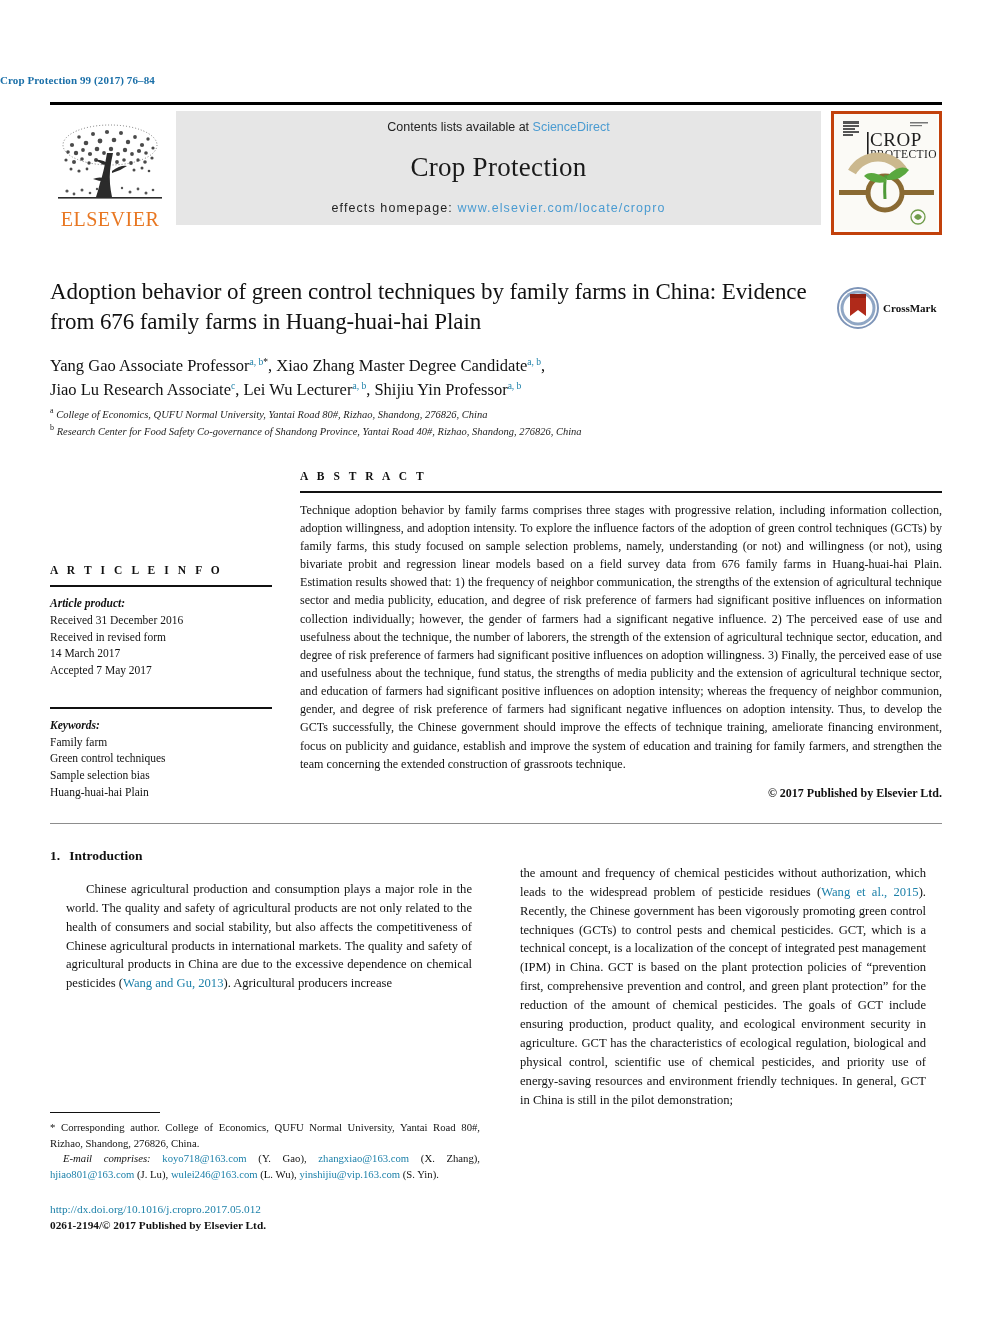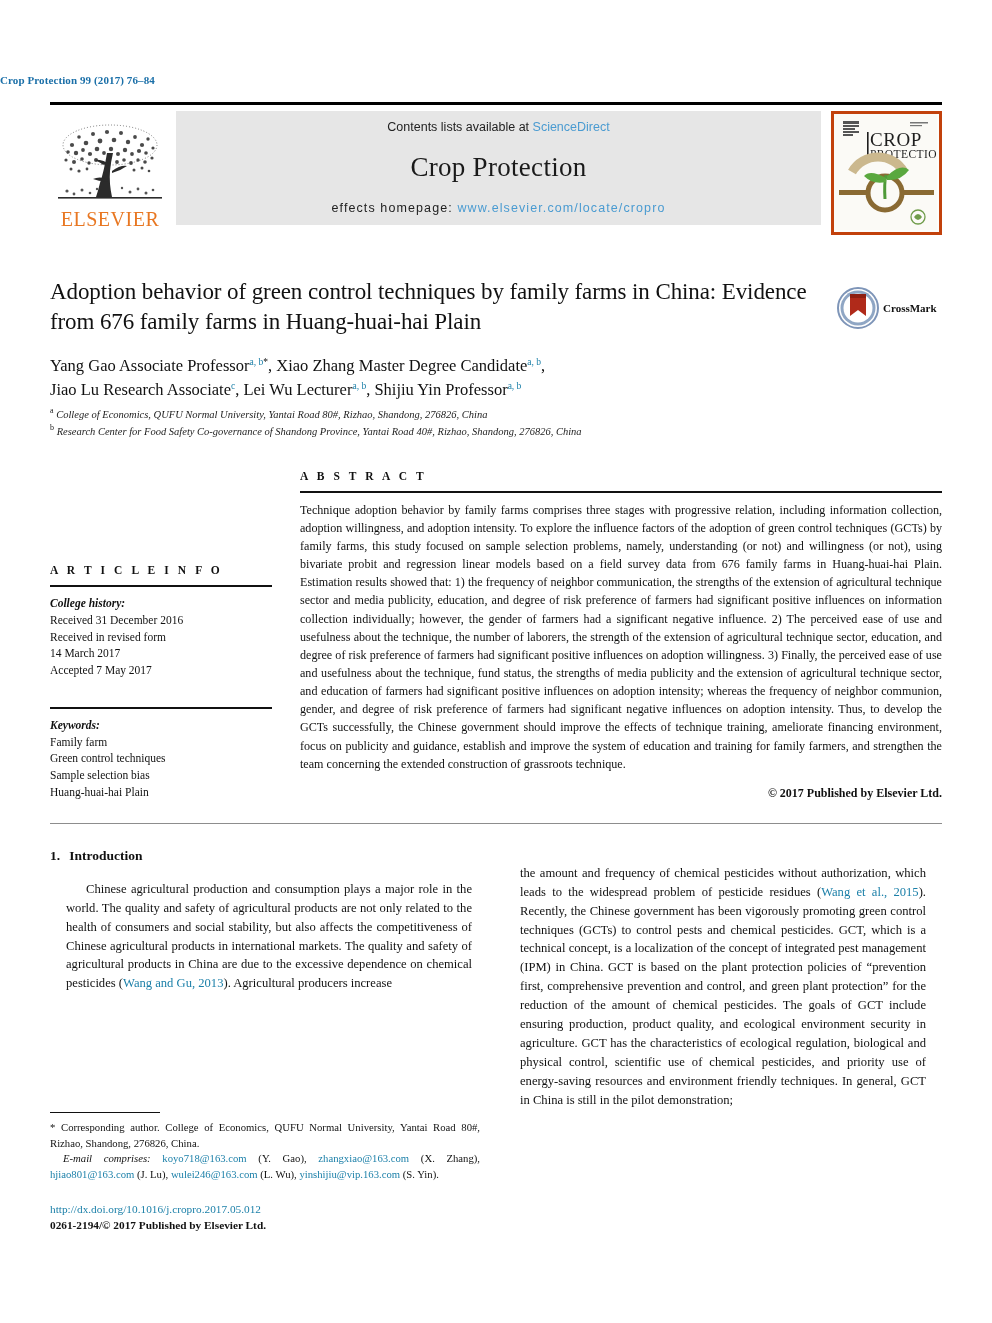--- a/index.html
+++ b/index.html
@@ -421,21 +421,21 @@
       <div><sup>a</sup> <span>College of Economics, QUFU Normal University, Yantai Road 80#, Rizhao, Shandong, 276826, China</span></div>
       <div><sup>b</sup> <span>Research Center for Food Safety Co-governance of Shandong Province, Yantai Road 40#, Rizhao, Shandong, 276826, China</span></div>
     </div>
   </div>
 
   <div class="info-abs">
     <div class="col-info">
       <div class="sec-head">A R T I C L E   I N F O</div>
       <div class="rule"></div>
       <div class="info-block">
-        <div class="it">College history:</div>
+        <div class="it">Article product:</div>
         <div>Received 31 December 2016</div>
         <div>Received in revised form</div>
         <div>14 March 2017</div>
         <div>Accepted 7 May 2017</div>
       </div>
       <div class="kw-rule"></div>
       <div class="info-block">
         <div class="it">Keywords:</div>
         <div>Family farm</div>
         <div>Green control techniques</div>

